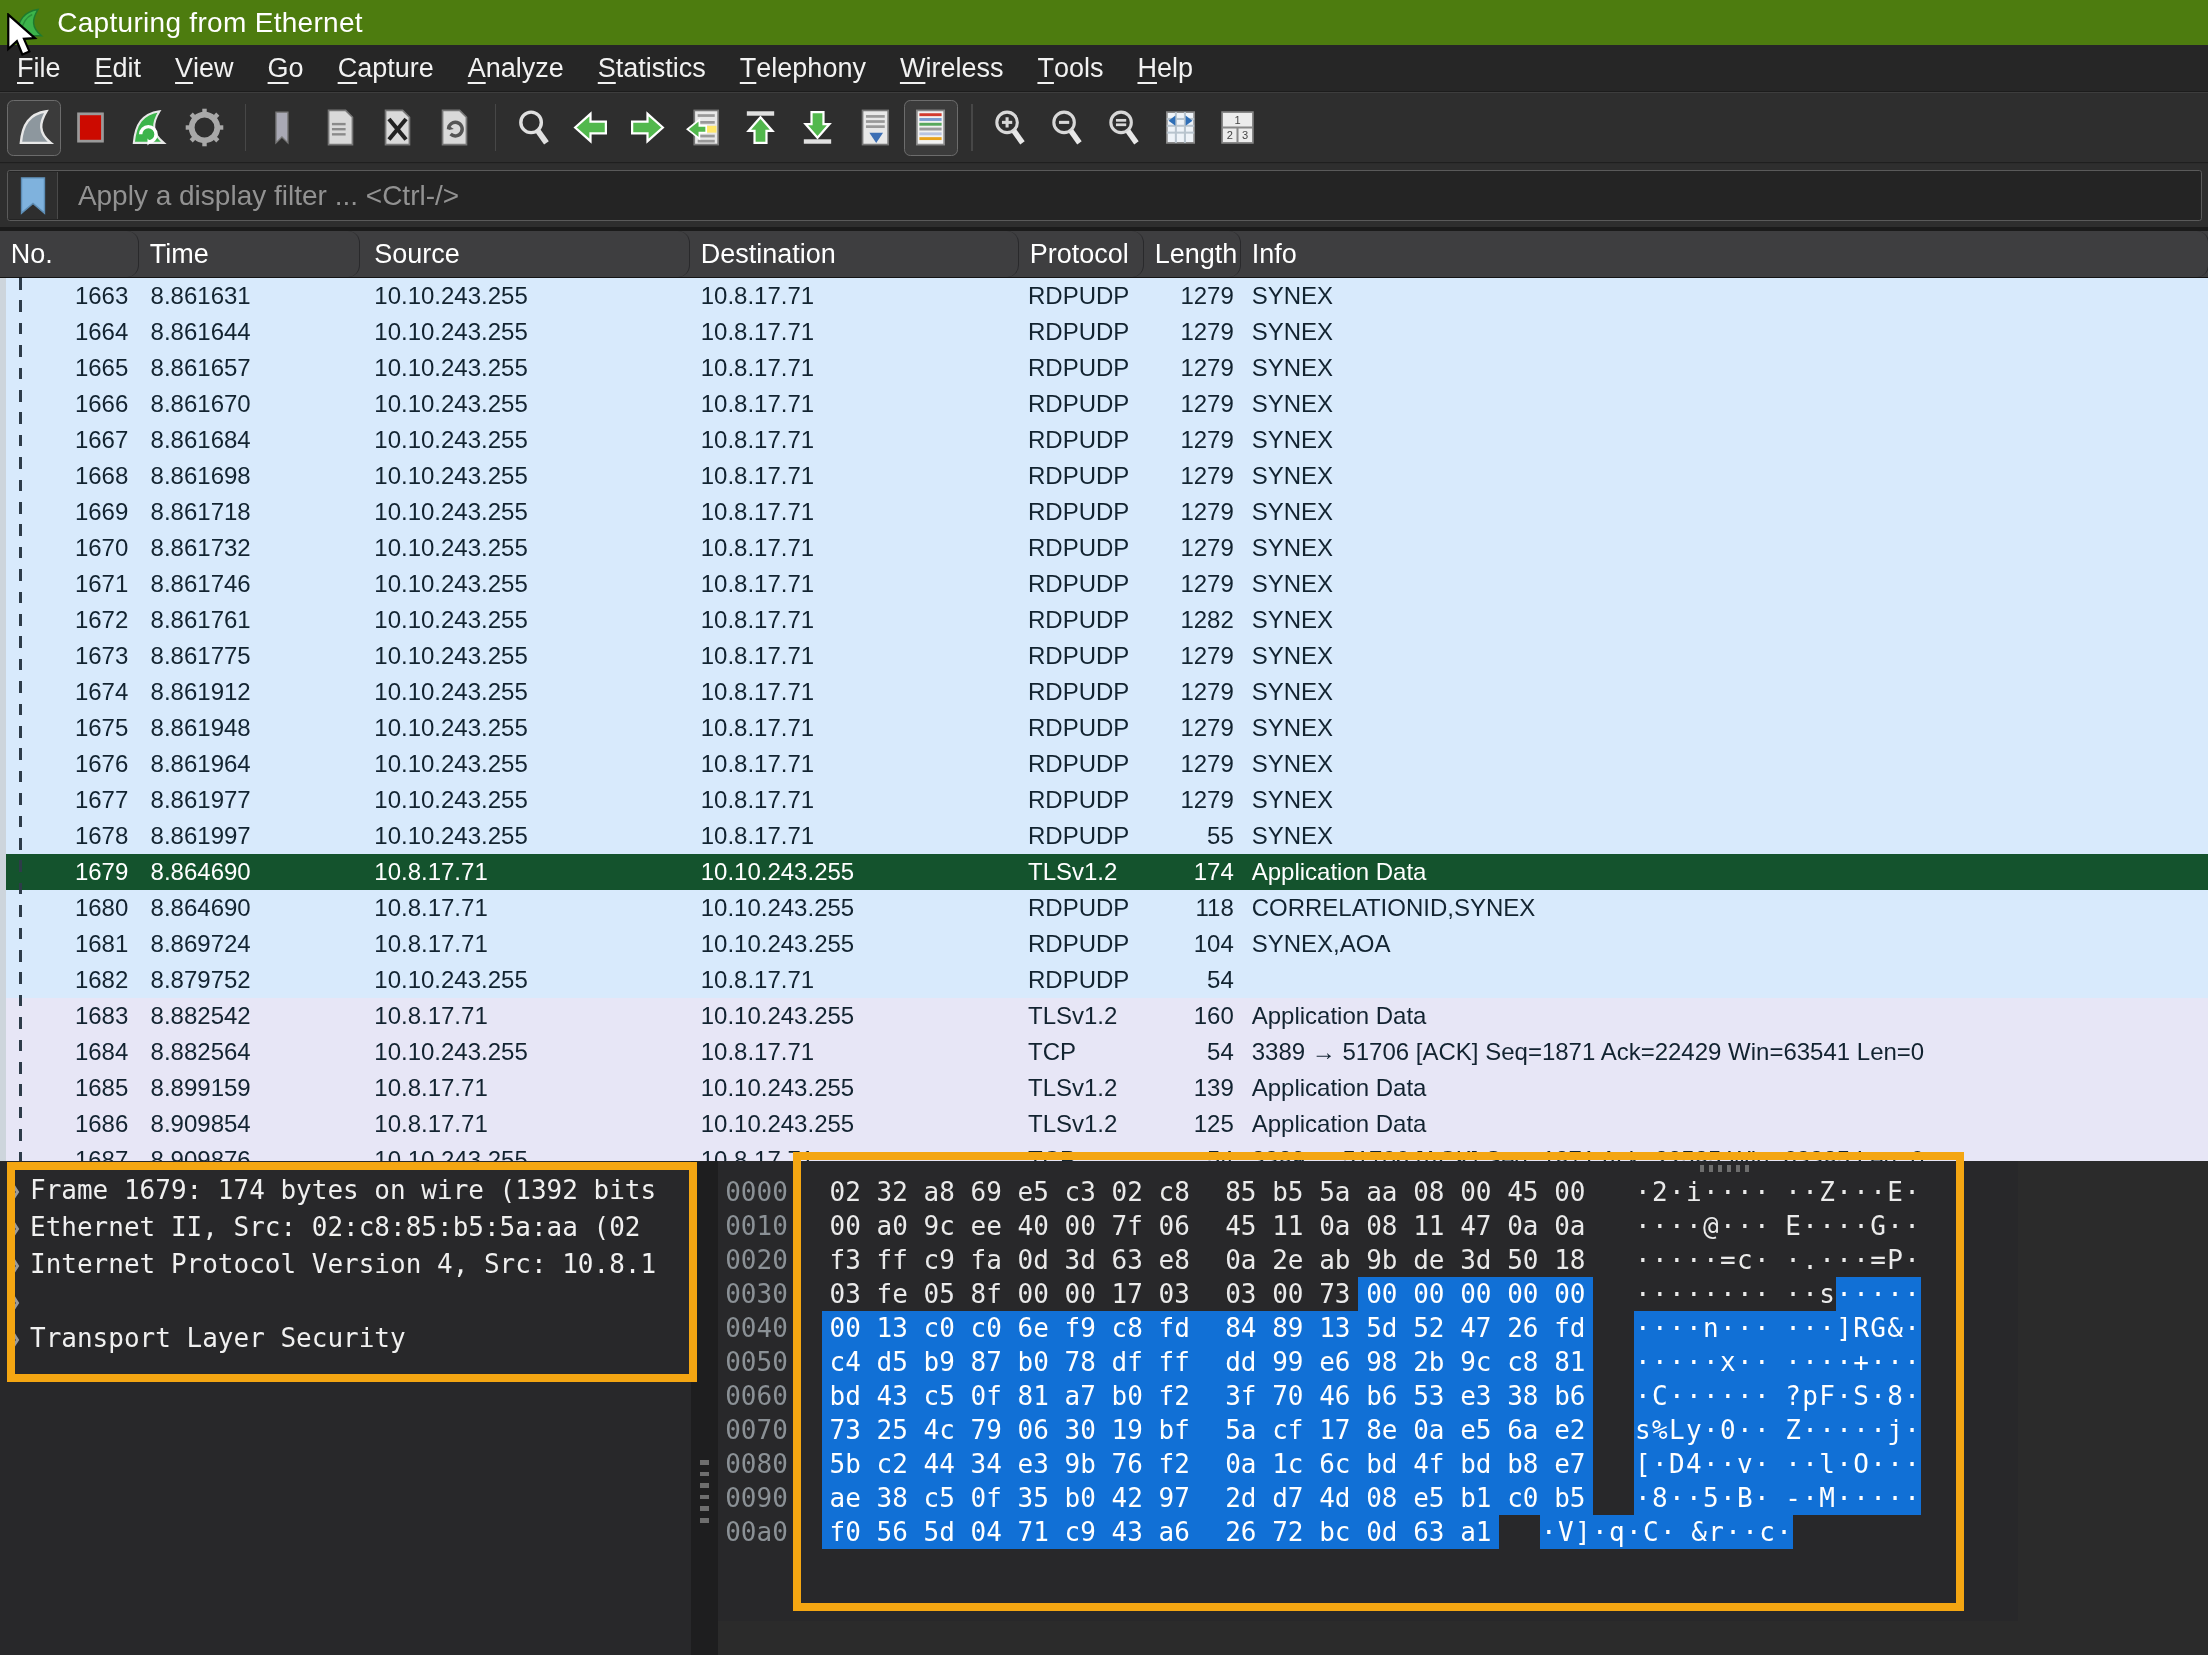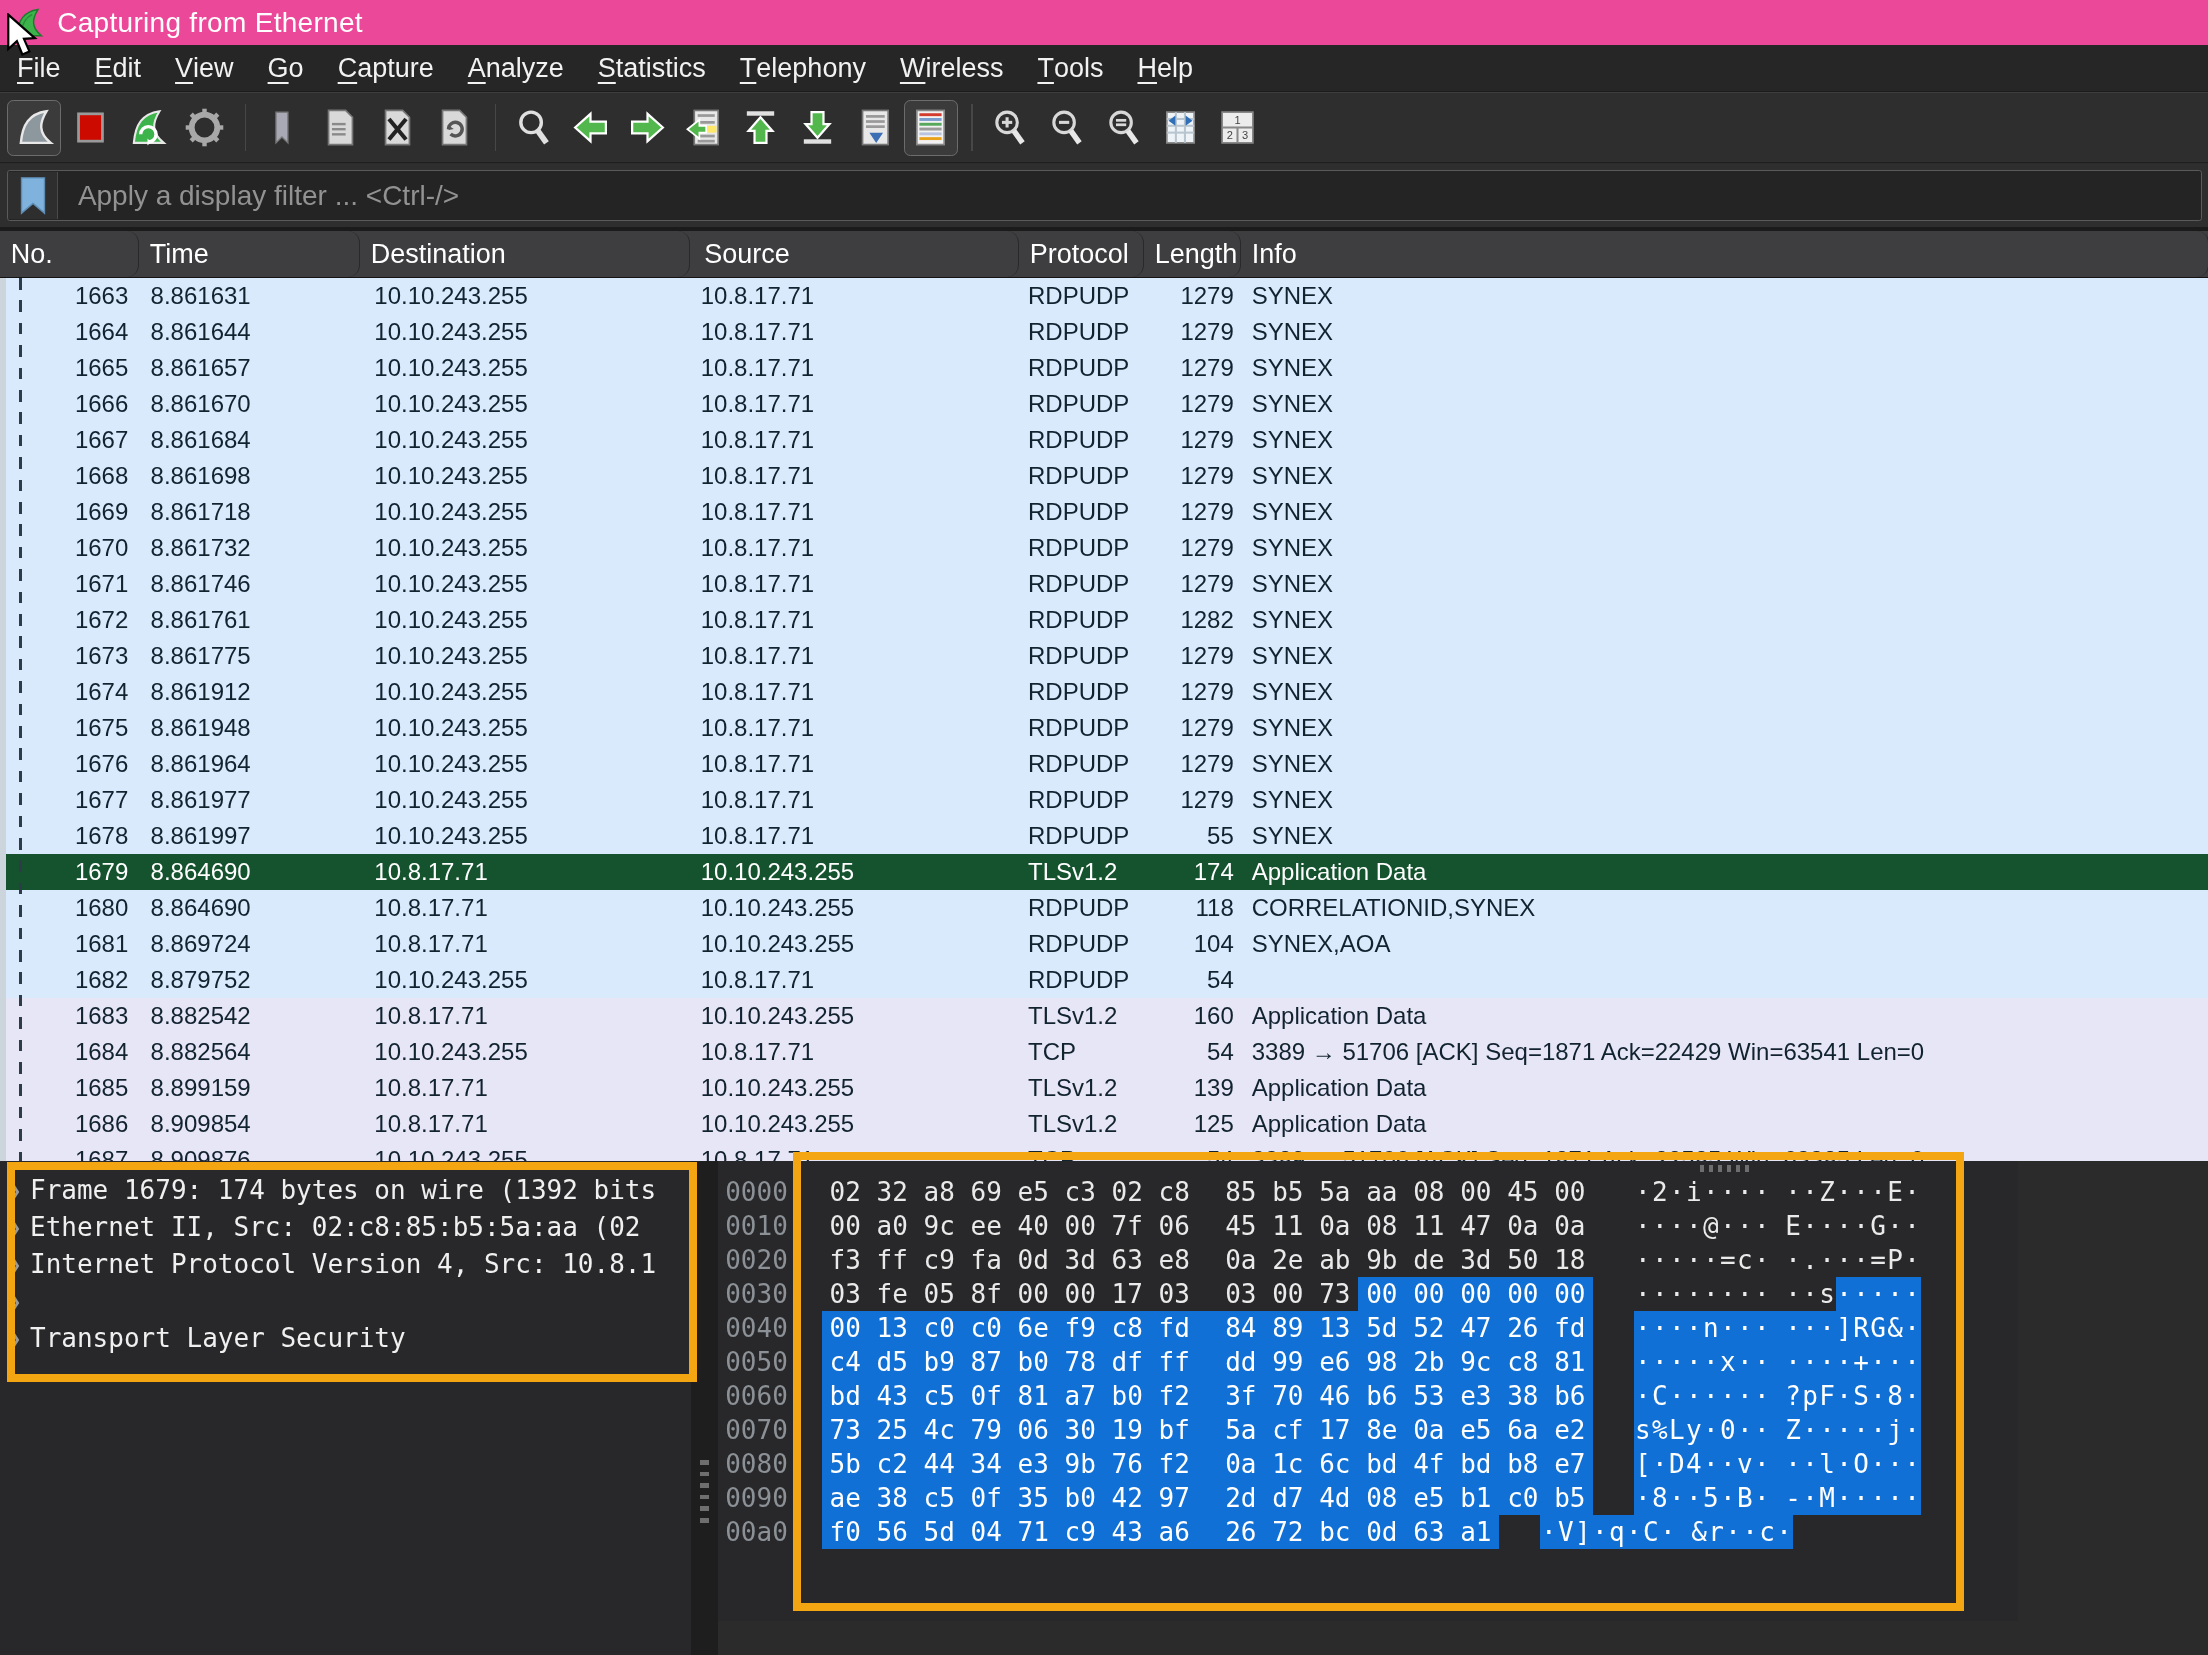--- a/index.html
+++ b/index.html
@@ -1,21 +1,21 @@
 <!DOCTYPE html>
 <html style="font-size:14.3px"><head>
 <meta charset="utf-8">
 <style>
   * { margin:0; padding:0; box-sizing:border-box; }
   html,body { width:2209px; height:1655px; background:#2b2b2b; overflow:hidden;
     font-family:"Liberation Sans", sans-serif; }
   #stage { position:relative; width:2209px; height:1655px; background:#2b2b2b; }
 
   
-  .titlebar { position:absolute; left:0; top:0; width:100%; height:45px; background:#ec4899;
+  .titlebar { position:absolute; left:0; top:0; width:100%; height:45px; background:#4d7c0f;
     display:flex; align-items:center; }
   .titlebar .appicon { width:34px; height:36px; margin-left:10.7px; }
   .titlebar .title { color:#ffffff; font-size:28px; margin-left:12.5px; letter-spacing:0.3px; }
 
   
   .menubar { position:absolute; left:0; top:45px; width:100%; height:47px; background:#262626;
     display:flex; align-items:center; border-bottom:0.9px solid #1c1c1c; }
   .menu-item { color:#f2f2f2; font-size:27px; padding:0 17px; height:100%; display:flex; align-items:center; }
   .menu-item .mn { text-decoration:underline; text-underline-offset:4.5px; }
 
@@ -316,22 +316,22 @@
         </svg>
       </div>
       <span class="filter-placeholder">Apply a display filter ... &lt;Ctrl-/&gt;</span>
     </div>
   </div>
   <div class="filter-gap"></div>
 
   <div class="list-header grid7" id="list-header">
       <div class="hcell">No.</div>
       <div class="hcell">Time</div>
+      <div class="hcell right-pad">Source</div>
       <div class="hcell">Destination</div>
-      <div class="hcell right-pad">Source</div>
       <div class="hcell">Protocol</div>
       <div class="hcell">Length</div>
       <div class="hcell">Info</div>
     </div>
 
   <div class="rows" id="rows">
       <div class="prow grid7 udp">
         <div class="c-no">1663</div>
         <div class="c-time">8.861631</div>
         <div class="c-src">10.10.243.255</div>

